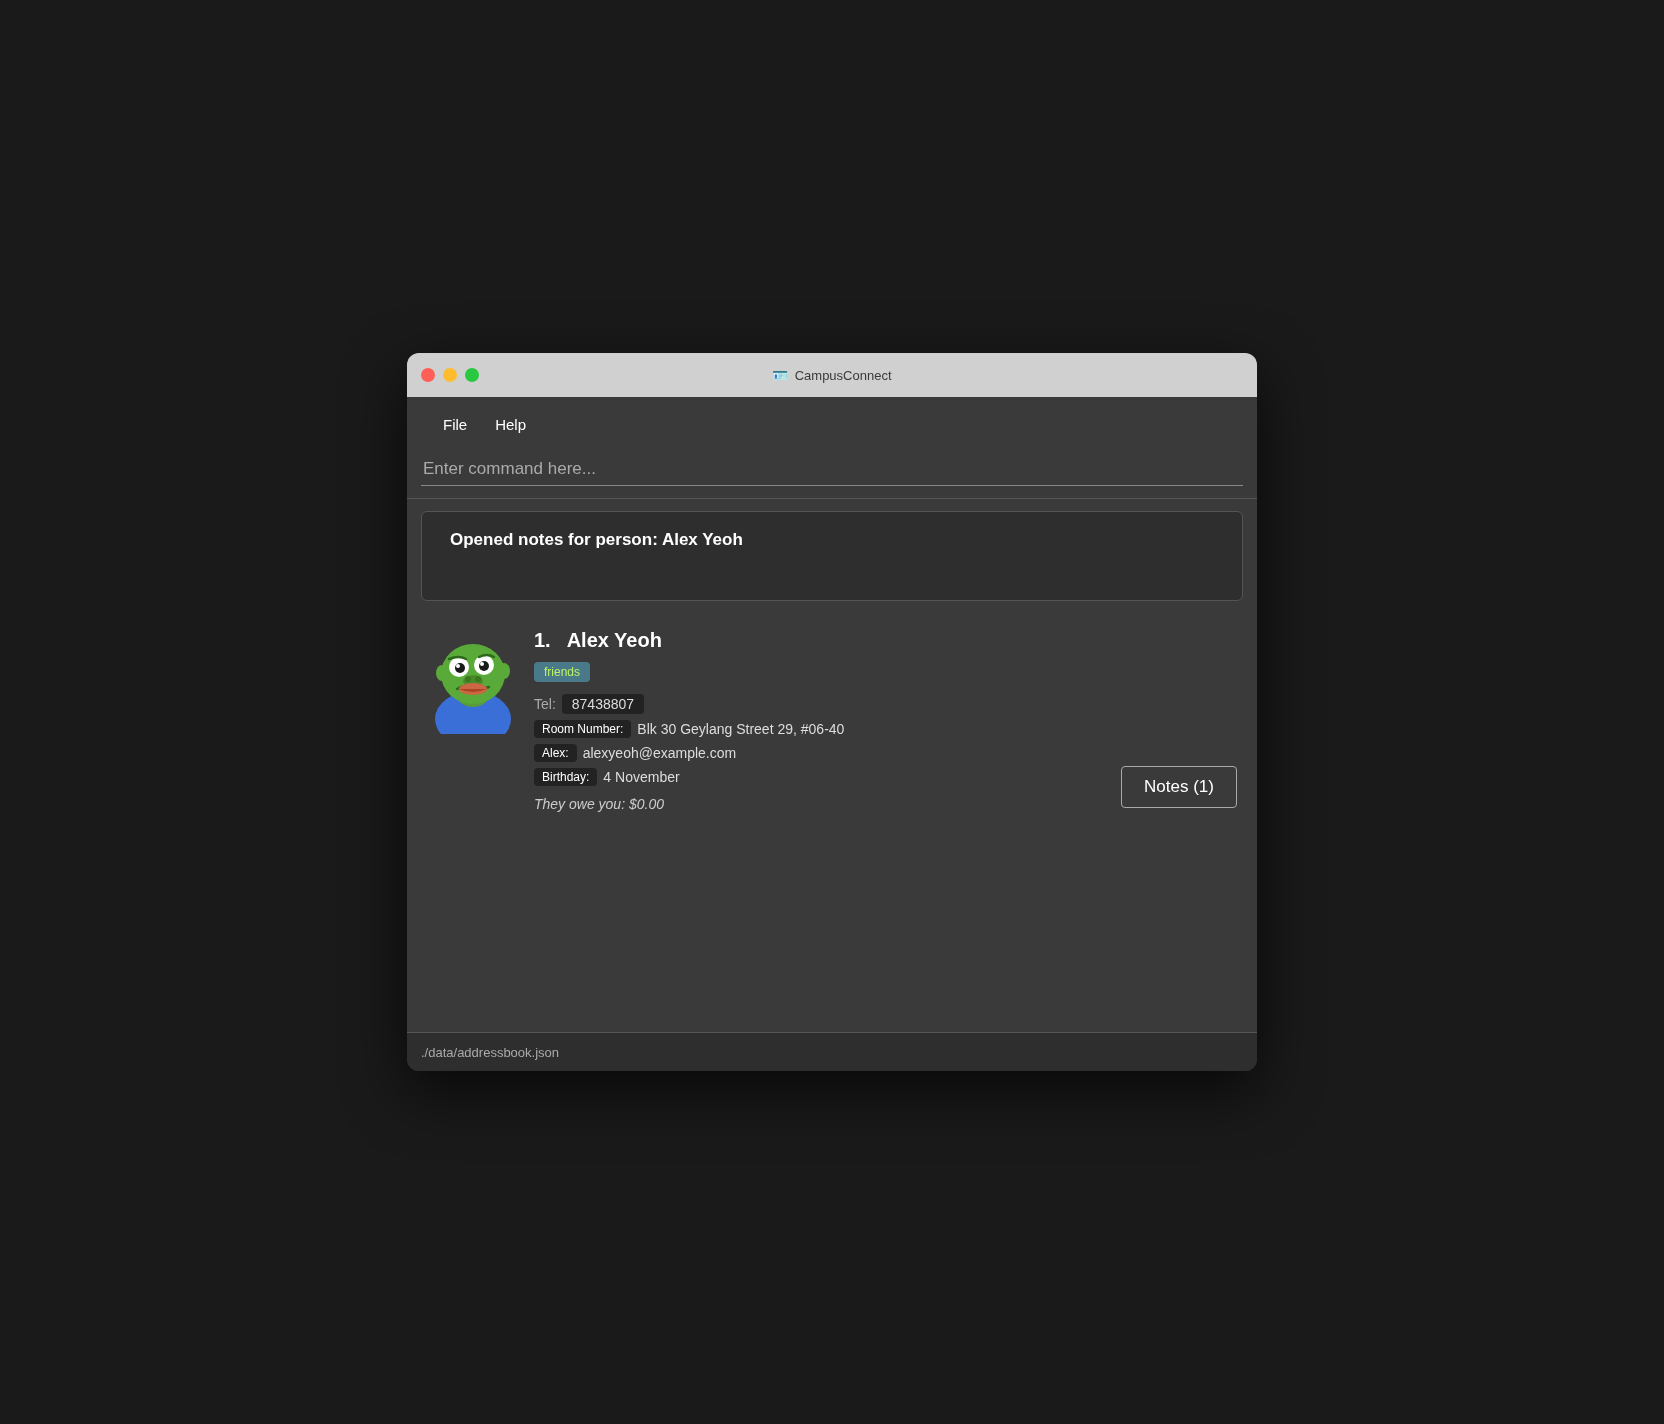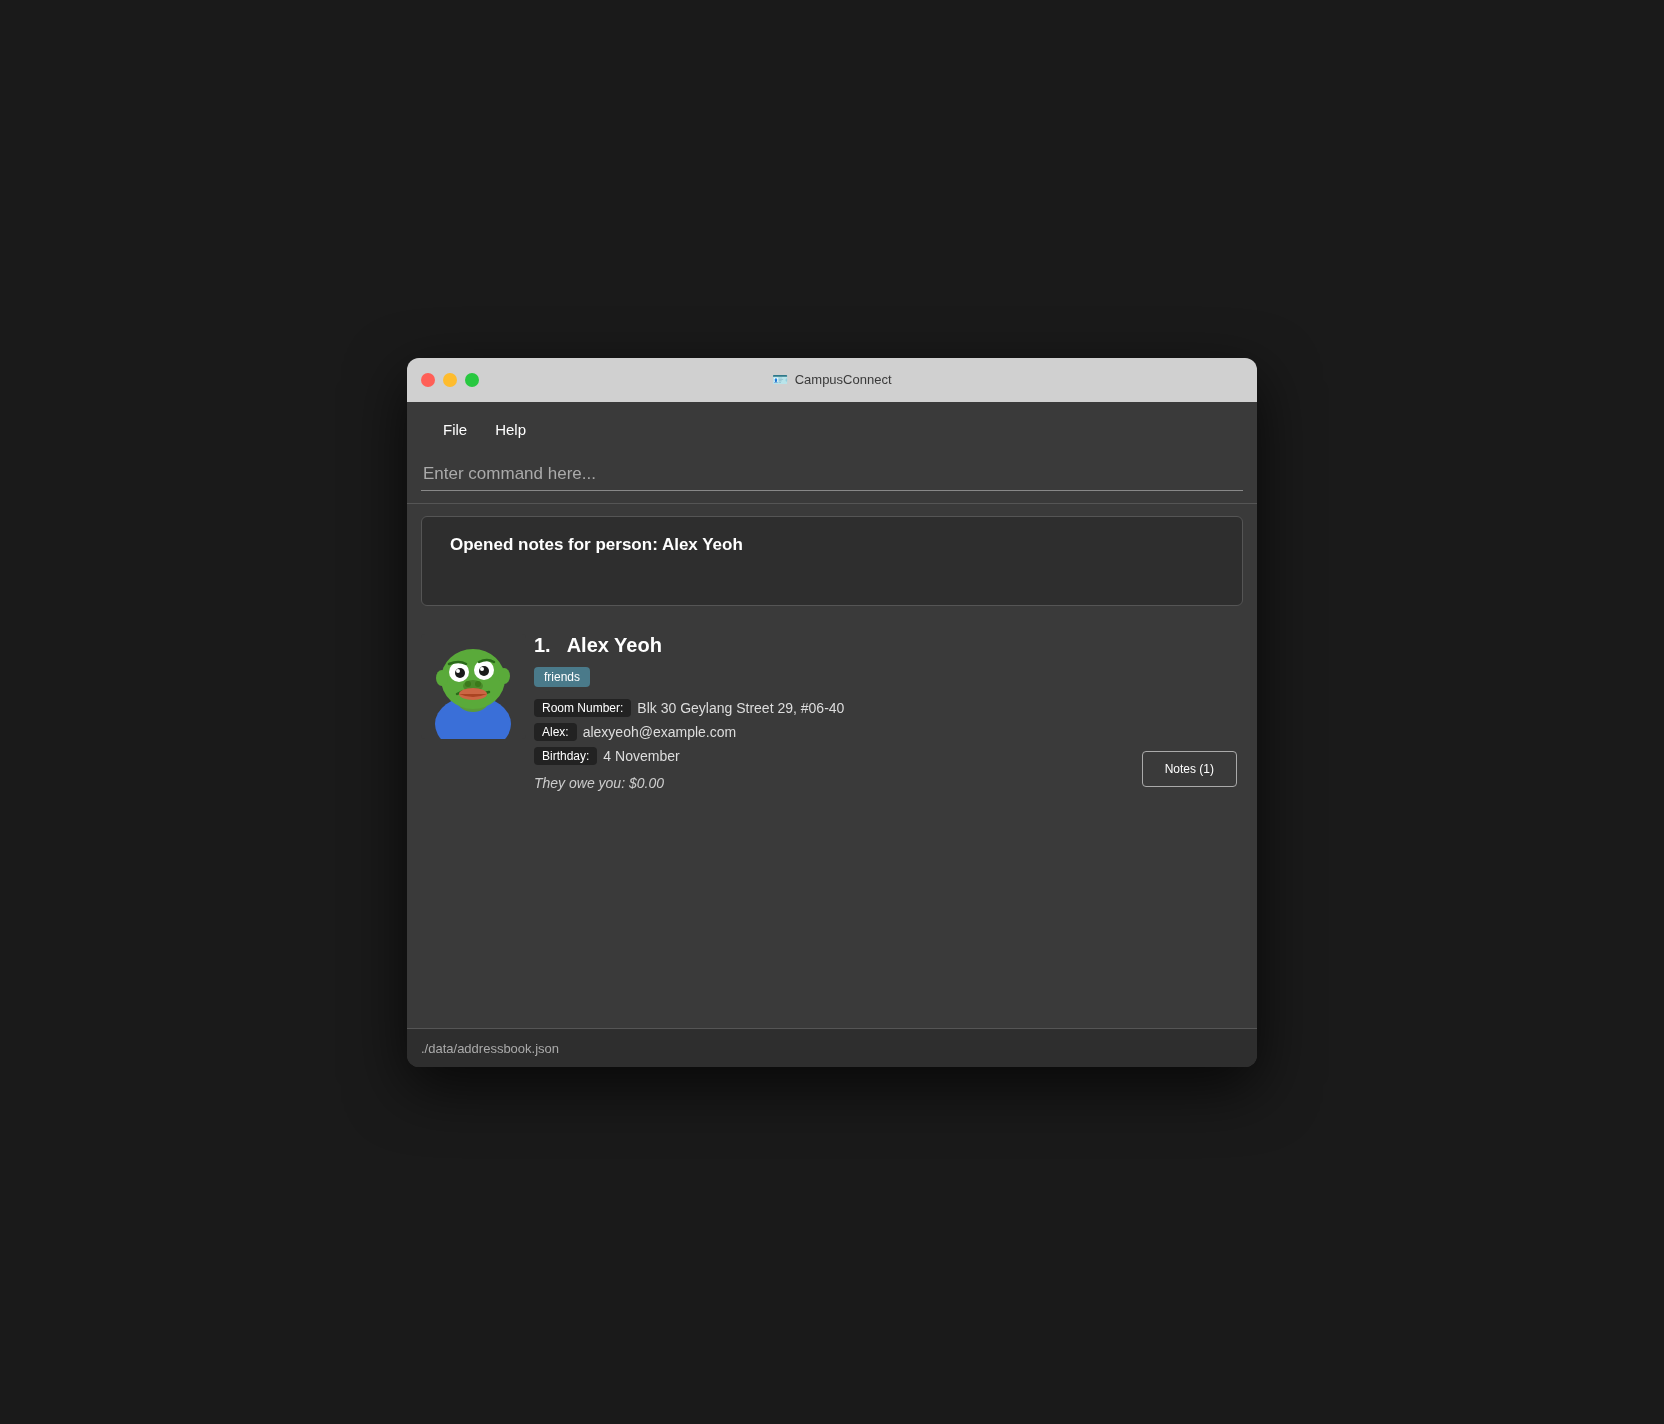--- a/index.html
+++ b/index.html
@@ -145,21 +145,21 @@
     .contact-name {
       color: #ffffff;
       font-size: 20px;
       font-weight: 600;
       margin-bottom: 4px;
     }
 
     .tag-friends {
       display: inline-block;
       background: #4a7a8a;
-      color: #ffffff;
+      color: #bef264;
       font-size: 12px;
       padding: 3px 10px;
       border-radius: 4px;
       margin-bottom: 6px;
     }
 
     .info-row {
       display: flex;
       align-items: center;
       gap: 6px;
@@ -203,21 +203,21 @@
     }
 
     .notes-button {
       position: absolute;
       right: 20px;
       bottom: 24px;
       background: #3a3a3a;
       color: #ffffff;
       border: 1.5px solid #aaaaaa;
       padding: 10px 22px;
-      font-size: 12px;
+      font-size: 17px;
       cursor: pointer;
       border-radius: 4px;
       font-family: inherit;
     }
 
     
     .status-bar {
       background: #2e2e2e;
       border-top: 1px solid #555;
       padding: 10px 14px;
@@ -320,20 +320,24 @@
         <div class="contact-name">
           <span>1.</span>
           &nbsp;
           <span>Alex Yeoh</span>
         </div>
 
         <div>
           <span class="tag-friends">friends</span>
         </div>
 
+        <div class="info-row">
+          <span class="tel-label">Tel:</span>
+          <span class="tel-value">87438807</span>
+        </div>
 
         <div class="info-row">
           <span class="info-label">Room Number:</span>
           <span class="info-value">Blk 30 Geylang Street 29, #06-40</span>
         </div>
 
         <div class="info-row">
           <span class="info-label">Alex:</span>
           <span class="info-value">alexyeoh@example.com</span>
         </div>

